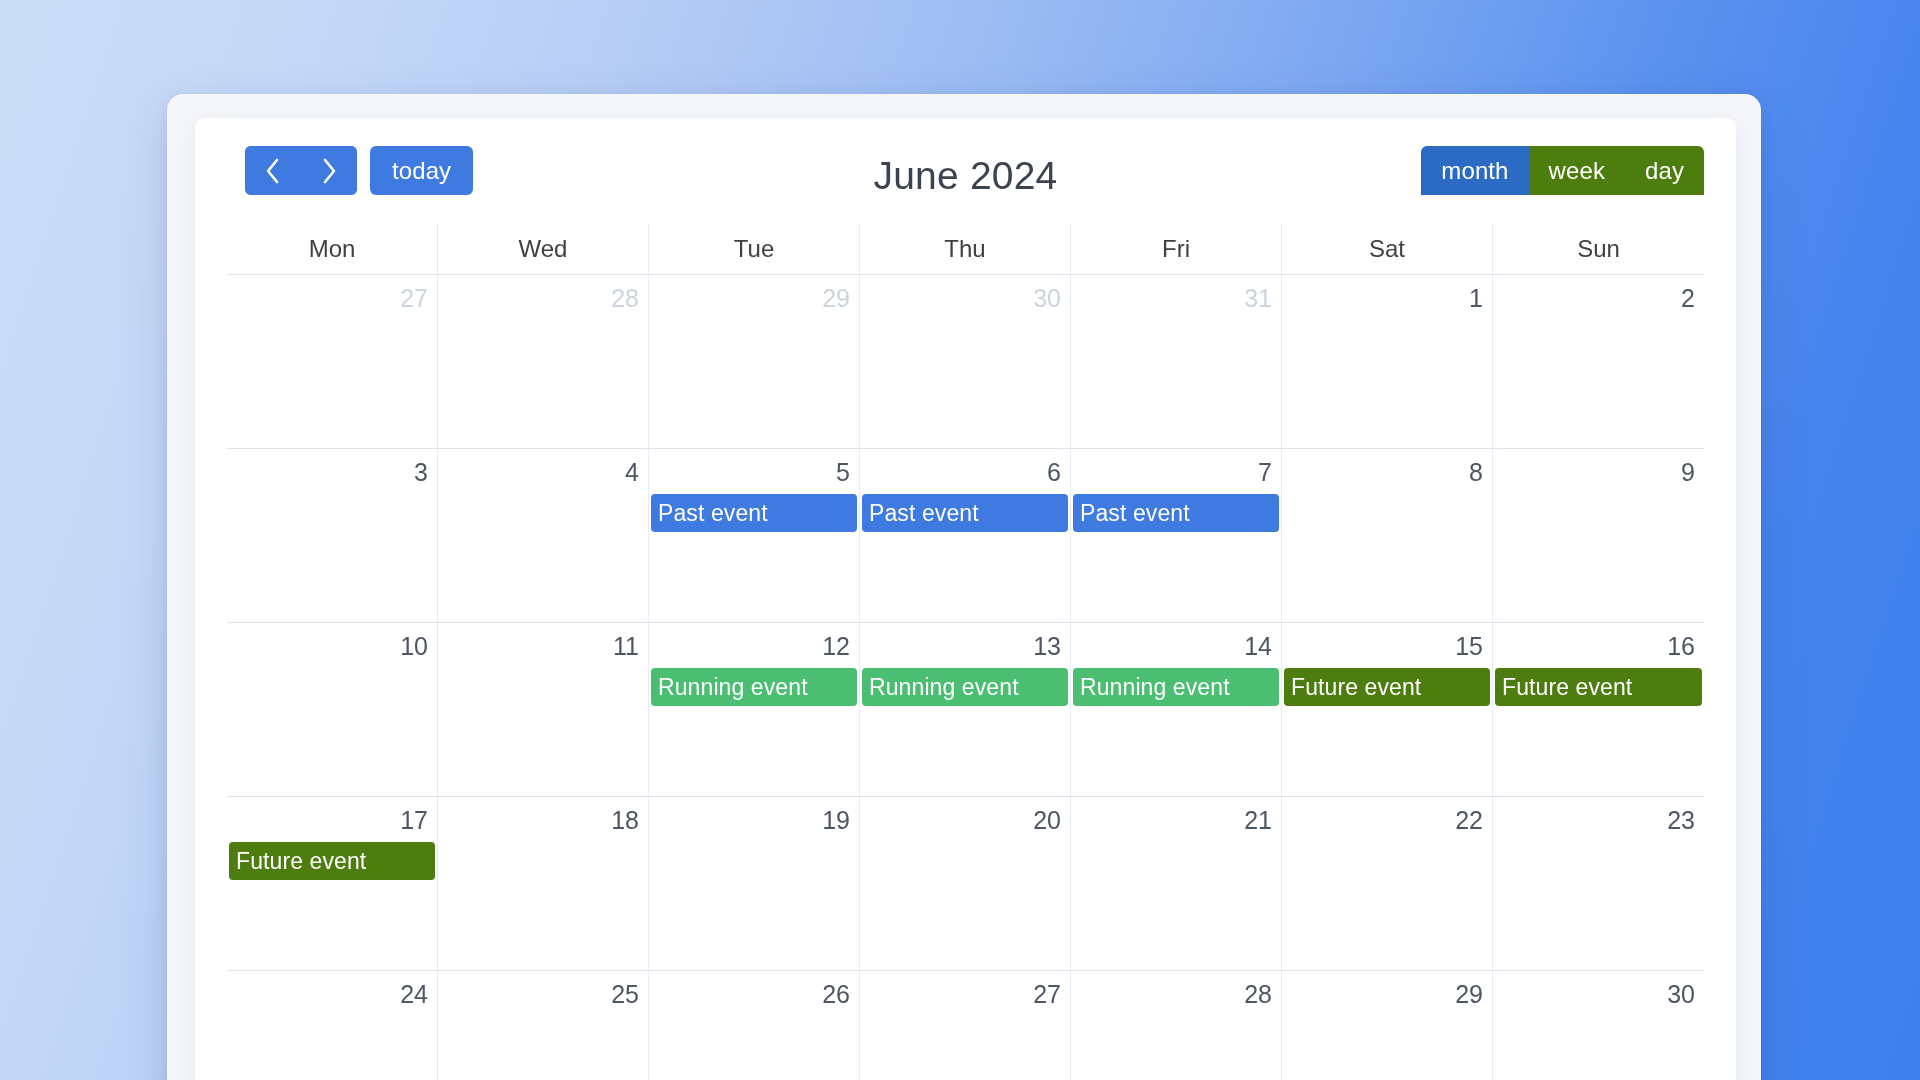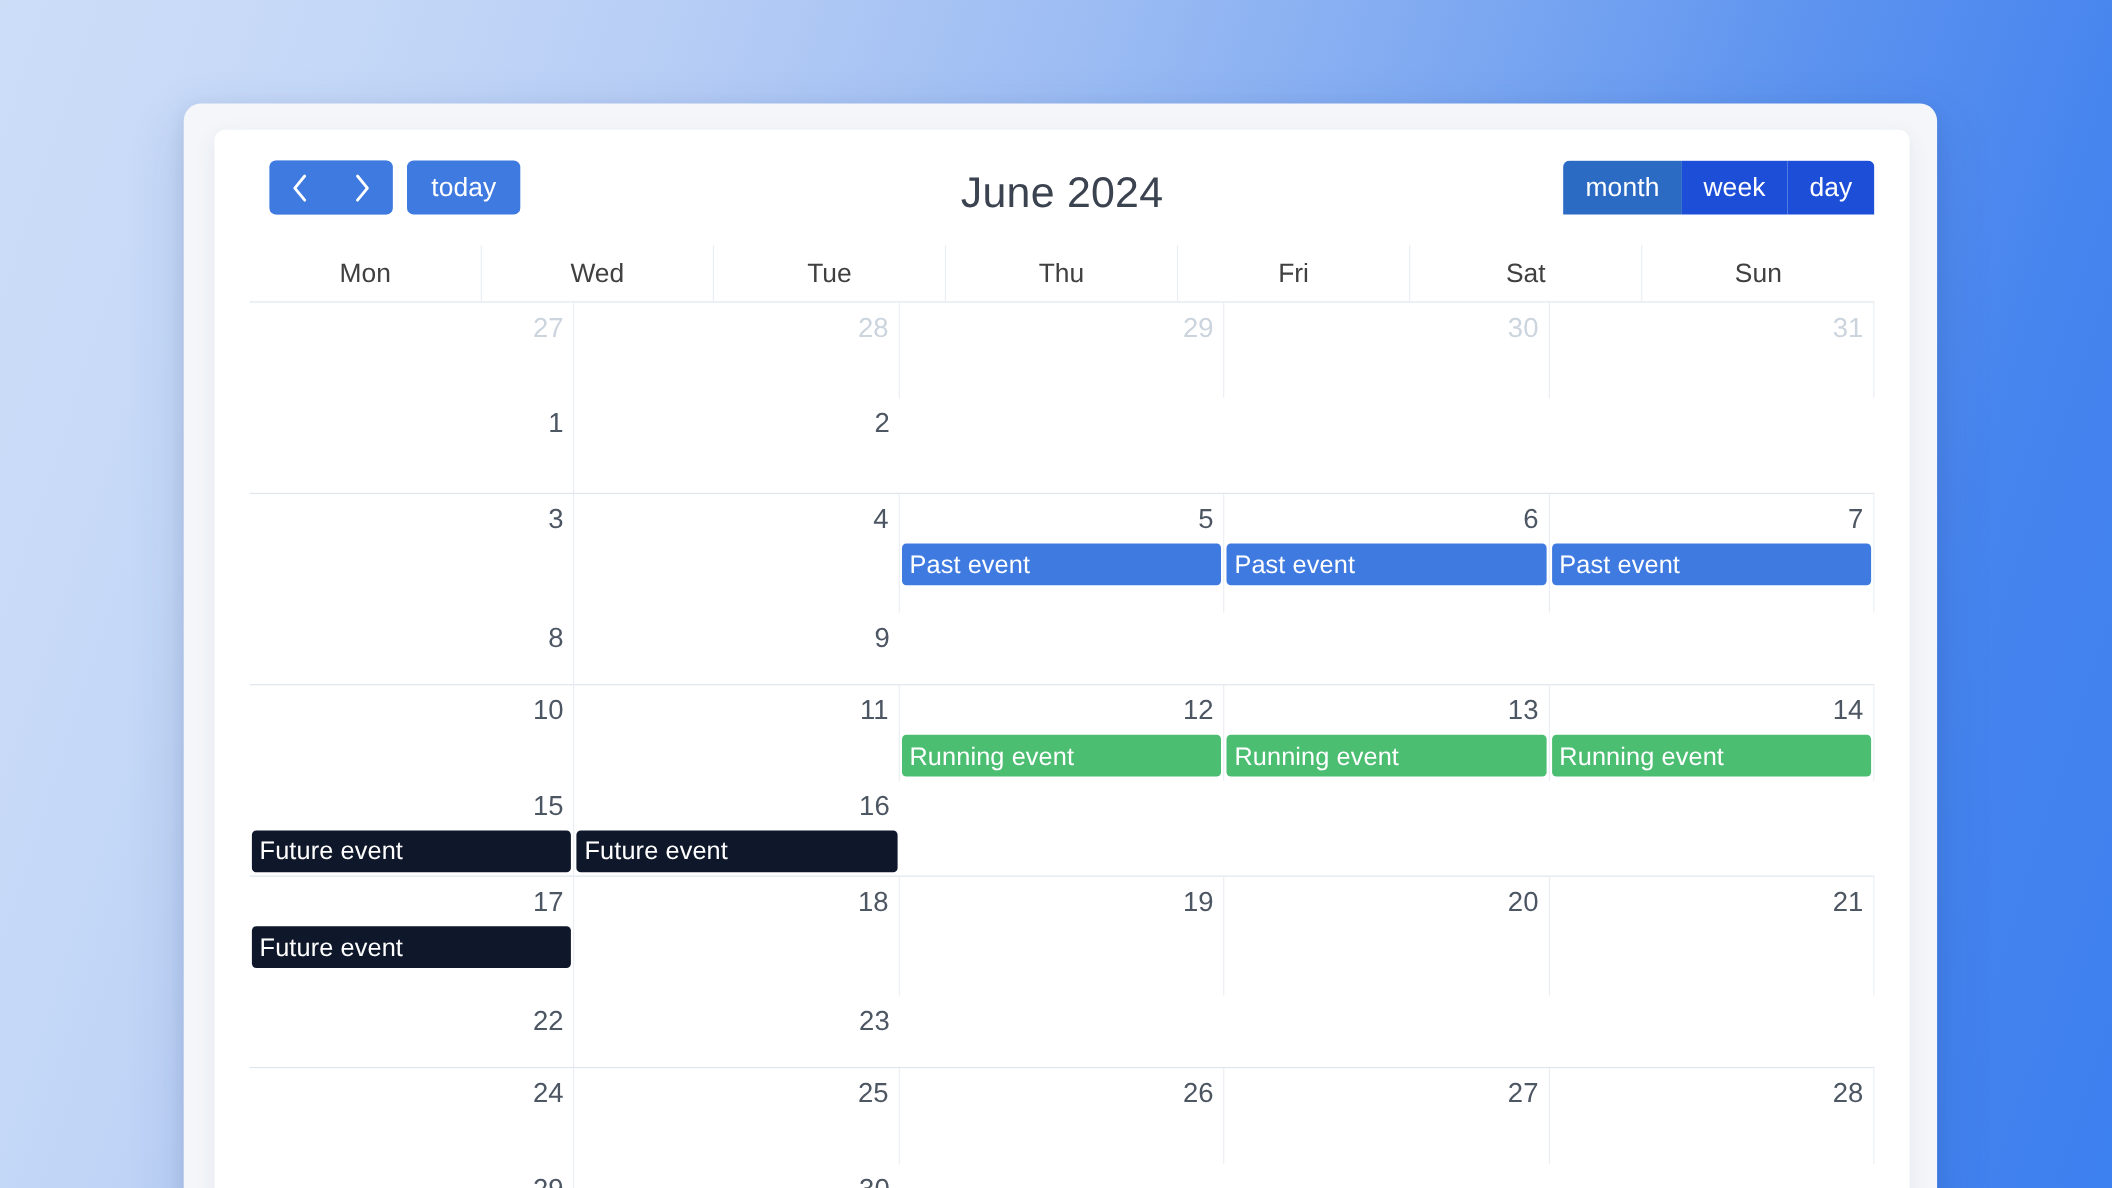--- a/index.html
+++ b/index.html
@@ -125,21 +125,21 @@
     position: absolute;
     right: 0;
     top: 0;
     display: flex;
     height: 65px;
     border-radius: 6px;
     overflow: hidden;
   }
 
   .view-btn {
-    background: #1d4ed8;
+    background: #4d7c0f;
     color: #ffffff;
     border: none;
     height: 49px;
     padding: 0 20px;
     font-size: 24px;
     font-family: "Liberation Sans", sans-serif;
     cursor: pointer;
     letter-spacing: 0.1px;
     display: flex;
     align-items: center;
@@ -178,21 +178,21 @@
   .weeks {
     position: absolute;
     top: 52px;
     left: 0;
     right: 0;
     bottom: 0;
   }
 
   .week-row {
     display: grid;
-    grid-template-columns: repeat(5, 1fr);
+    grid-template-columns: repeat(7, 1fr);
     height: 174px;
     border-bottom: 1px solid #dde4ec;
   }
 
   .day-cell {
     position: relative;
     border-right: 1px solid #e8edf3;
     padding-top: 6px;
   }
   .day-cell:last-child { border-right: none; }
@@ -218,21 +218,21 @@
     padding-left: 7px;
     font-size: 23px;
     color: #ffffff;
     letter-spacing: 0.1px;
     cursor: pointer;
     overflow: hidden;
     white-space: nowrap;
   }
   .event.past    { background: #3f7ae0; }
   .event.running { background: #4cbe72; }
-  .event.future  { background: #0f172a; }
+  .event.future  { background: #4d7c0f; }
 </style>
 </head>
 <body>
 
 <div class="outer-card"></div>
 
 <div class="calendar-card">
 
   <div class="toolbar">
 

